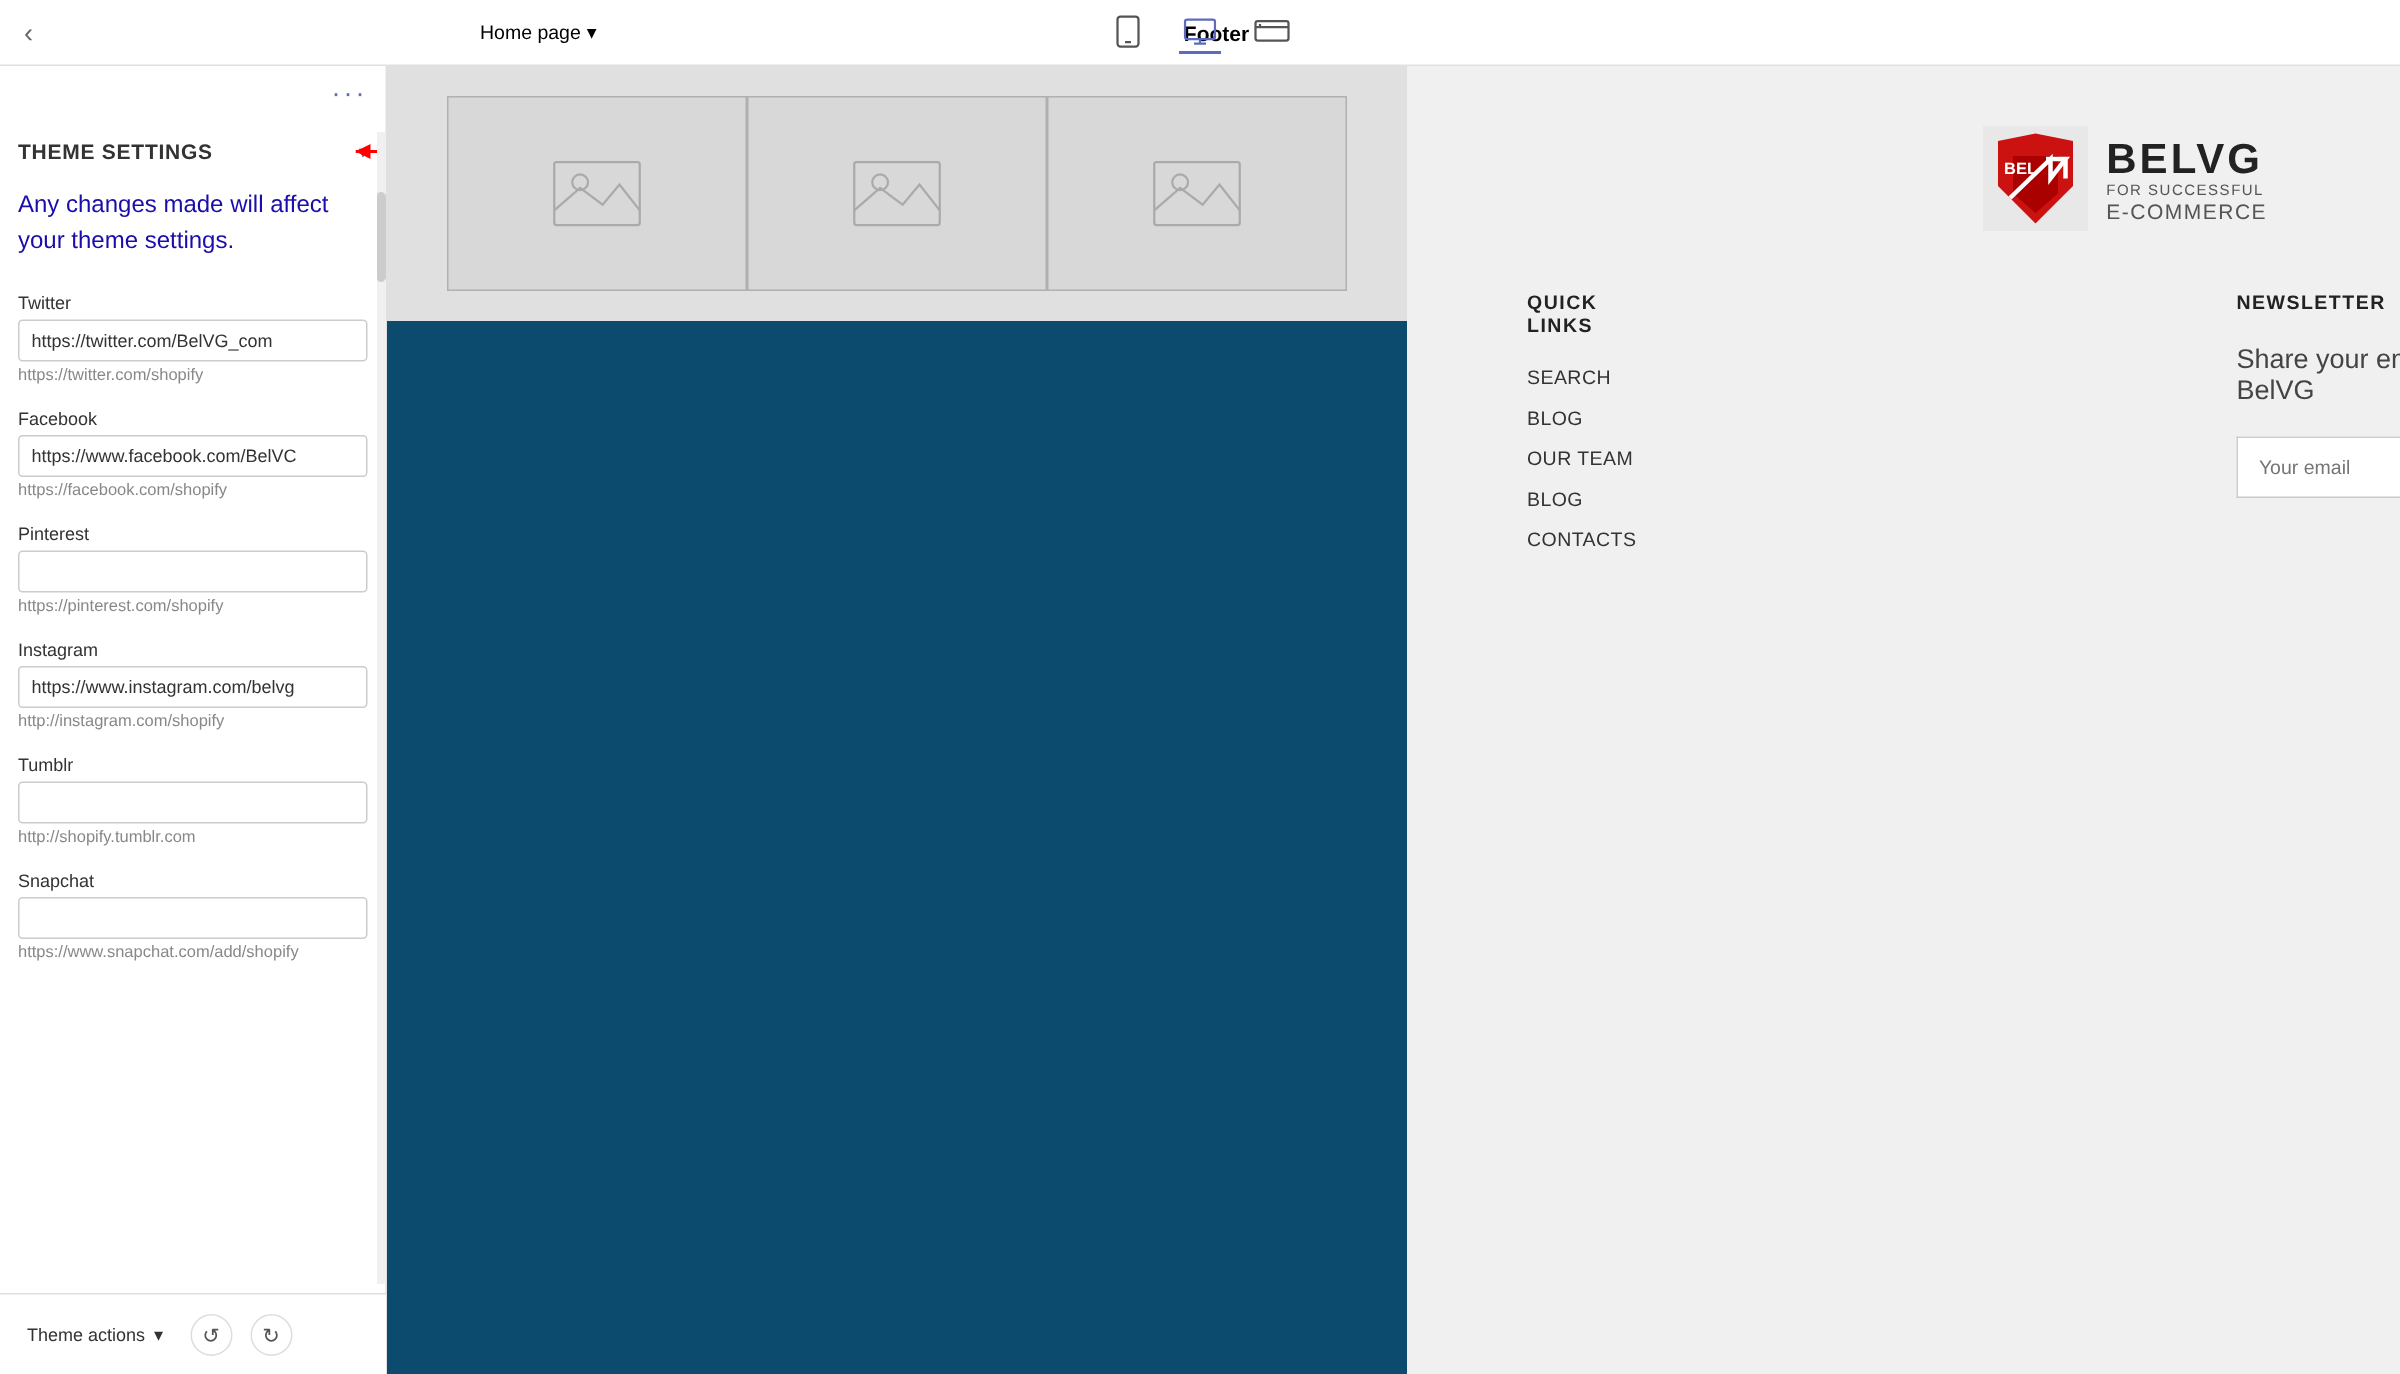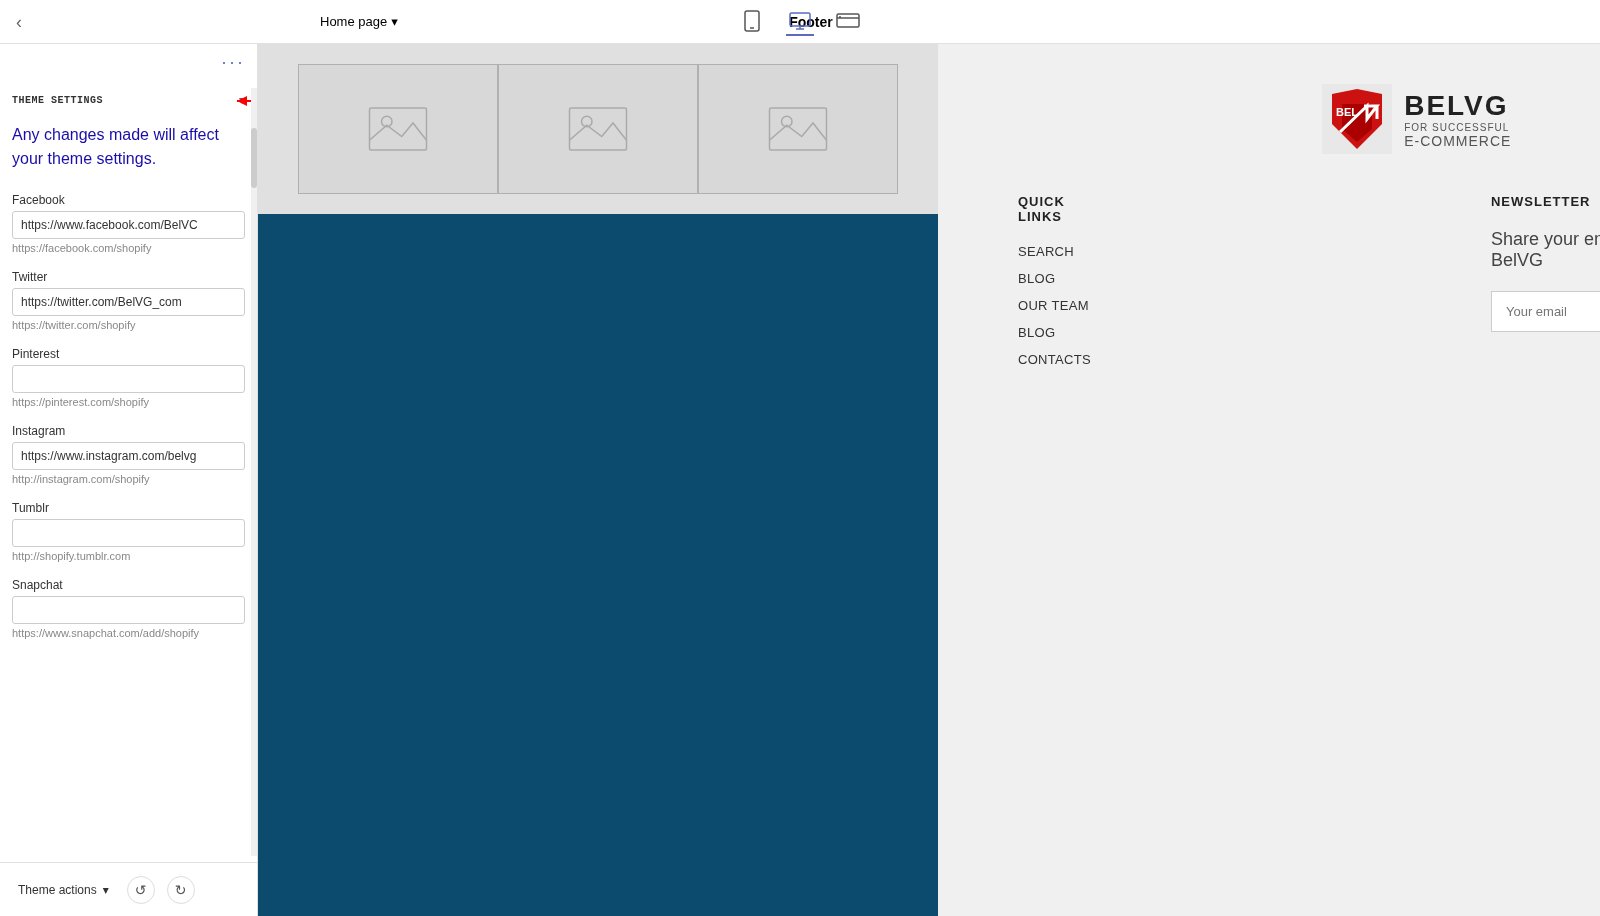--- a/index.html
+++ b/index.html
@@ -80,25 +80,24 @@
     }
 
     .theme-settings-header {
       display: flex;
       align-items: center;
       justify-content: space-between;
       padding: 12px 12px 8px 12px;
       position: relative;
     }
     .theme-settings-label {
-      font-size: 10px;
+      font-size: 14px;
       font-weight: 700;
       letter-spacing: 0.5px;
       color: #333;
-      font-family: Liberation Mono, monospace;
     }
     .red-arrow {
       position: absolute;
       right: -20px;
       top: 14px;
     }
     .dropdown-arrow {
       color: #666;
       font-size: 12px;
     }
@@ -411,22 +410,22 @@
           <polygon points="0,10 10,5 10,15" fill="red"></polygon>
         </svg>
         <span class="dropdown-arrow">▾</span>
       </div>
 
       <div class="theme-info">
         <span>Any changes made </span><span style="color:#1a0dab;">will affect your theme</span><span> settings.</span>
       </div>
 
       <div id="sidebar-fields">
+          <div class="field-group"><div class="field-label">Twitter</div><input type="text" class="field-input" value="https://twitter.com/BelVG_com" style=""><div class="field-hint">https://twitter.com/shopify</div></div>
           <div class="field-group"><div class="field-label">Facebook</div><input type="text" class="field-input" value="https://www.facebook.com/BelVC" style=""><div class="field-hint">https://facebook.com/shopify</div></div>
-          <div class="field-group"><div class="field-label">Twitter</div><input type="text" class="field-input" value="https://twitter.com/BelVG_com" style=""><div class="field-hint">https://twitter.com/shopify</div></div>
           <div class="field-group"><div class="field-label">Pinterest</div><input type="text" class="field-input" style=""><div class="field-hint">https://pinterest.com/shopify</div></div>
           <div class="field-group"><div class="field-label">Instagram</div><input type="text" class="field-input" value="https://www.instagram.com/belvg" style=""><div class="field-hint">http://instagram.com/shopify</div></div>
           <div class="field-group"><div class="field-label">Tumblr</div><input type="text" class="field-input" style=""><div class="field-hint">http://shopify.tumblr.com</div></div>
           <div class="field-group"><div class="field-label">Snapchat</div><input type="text" class="field-input" style=""><div class="field-hint">https://www.snapchat.com/add/shopify</div></div>
         </div>
 
     </div>
 
     <div class="scrollbar-track">
       <div class="scrollbar-thumb"></div>

